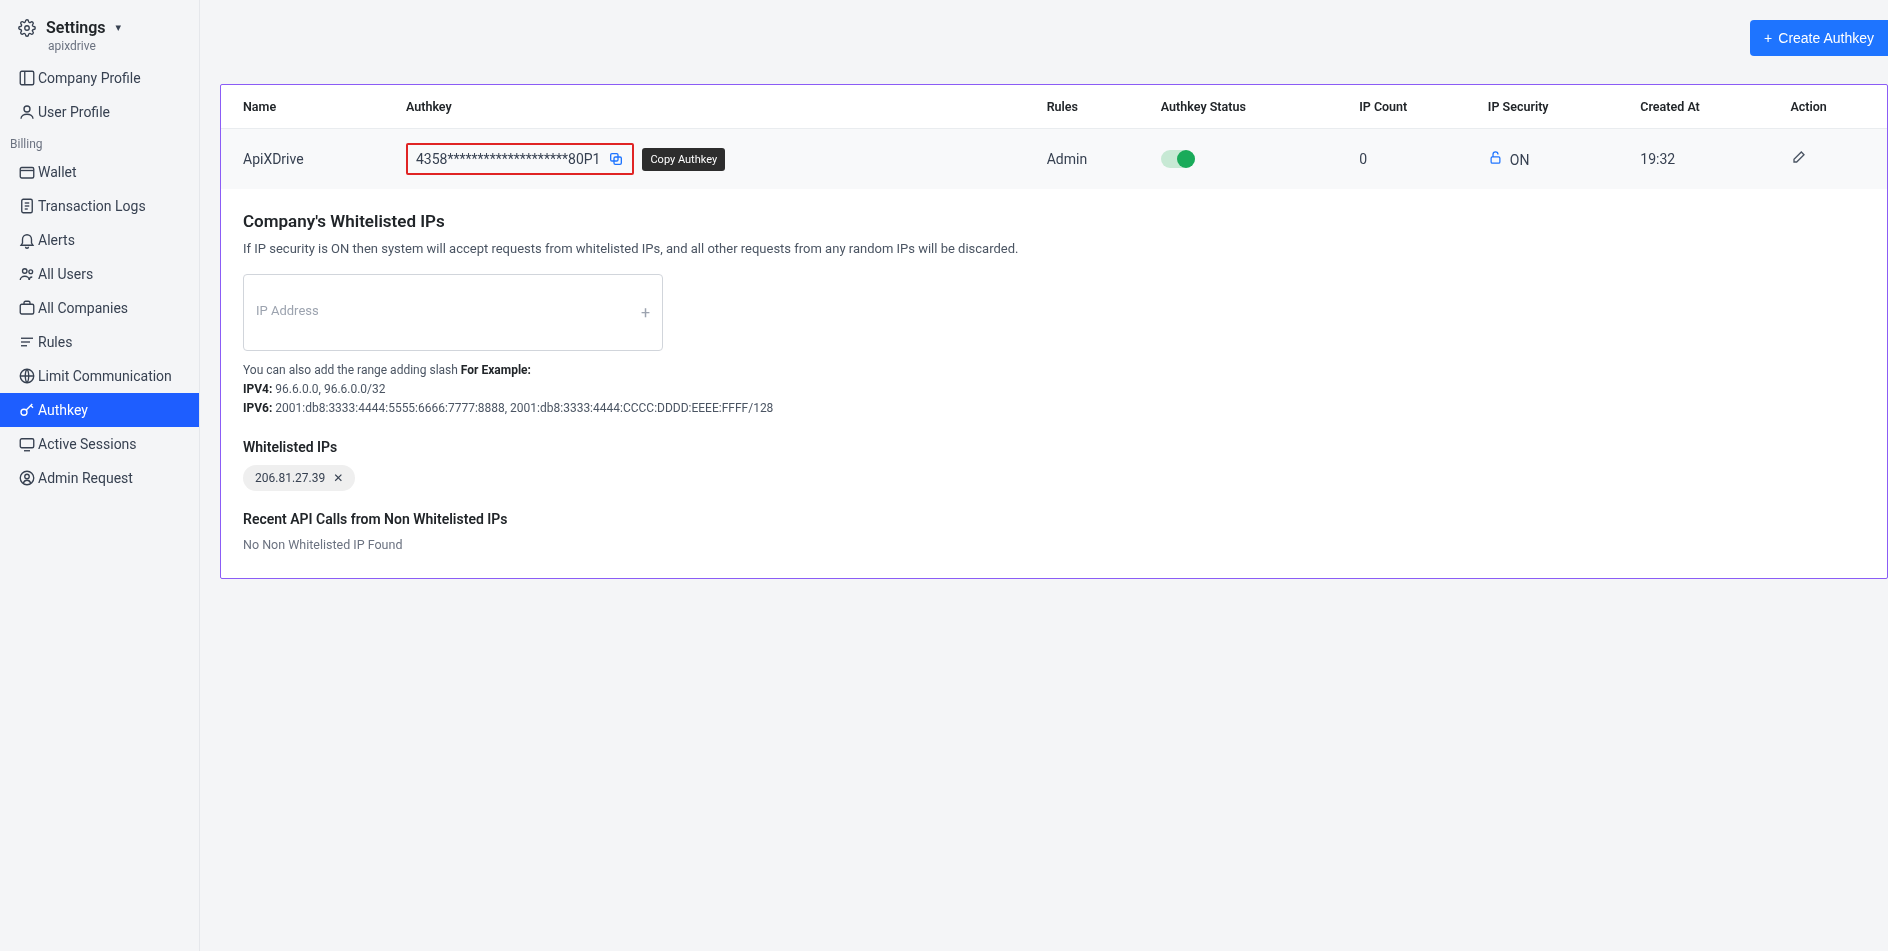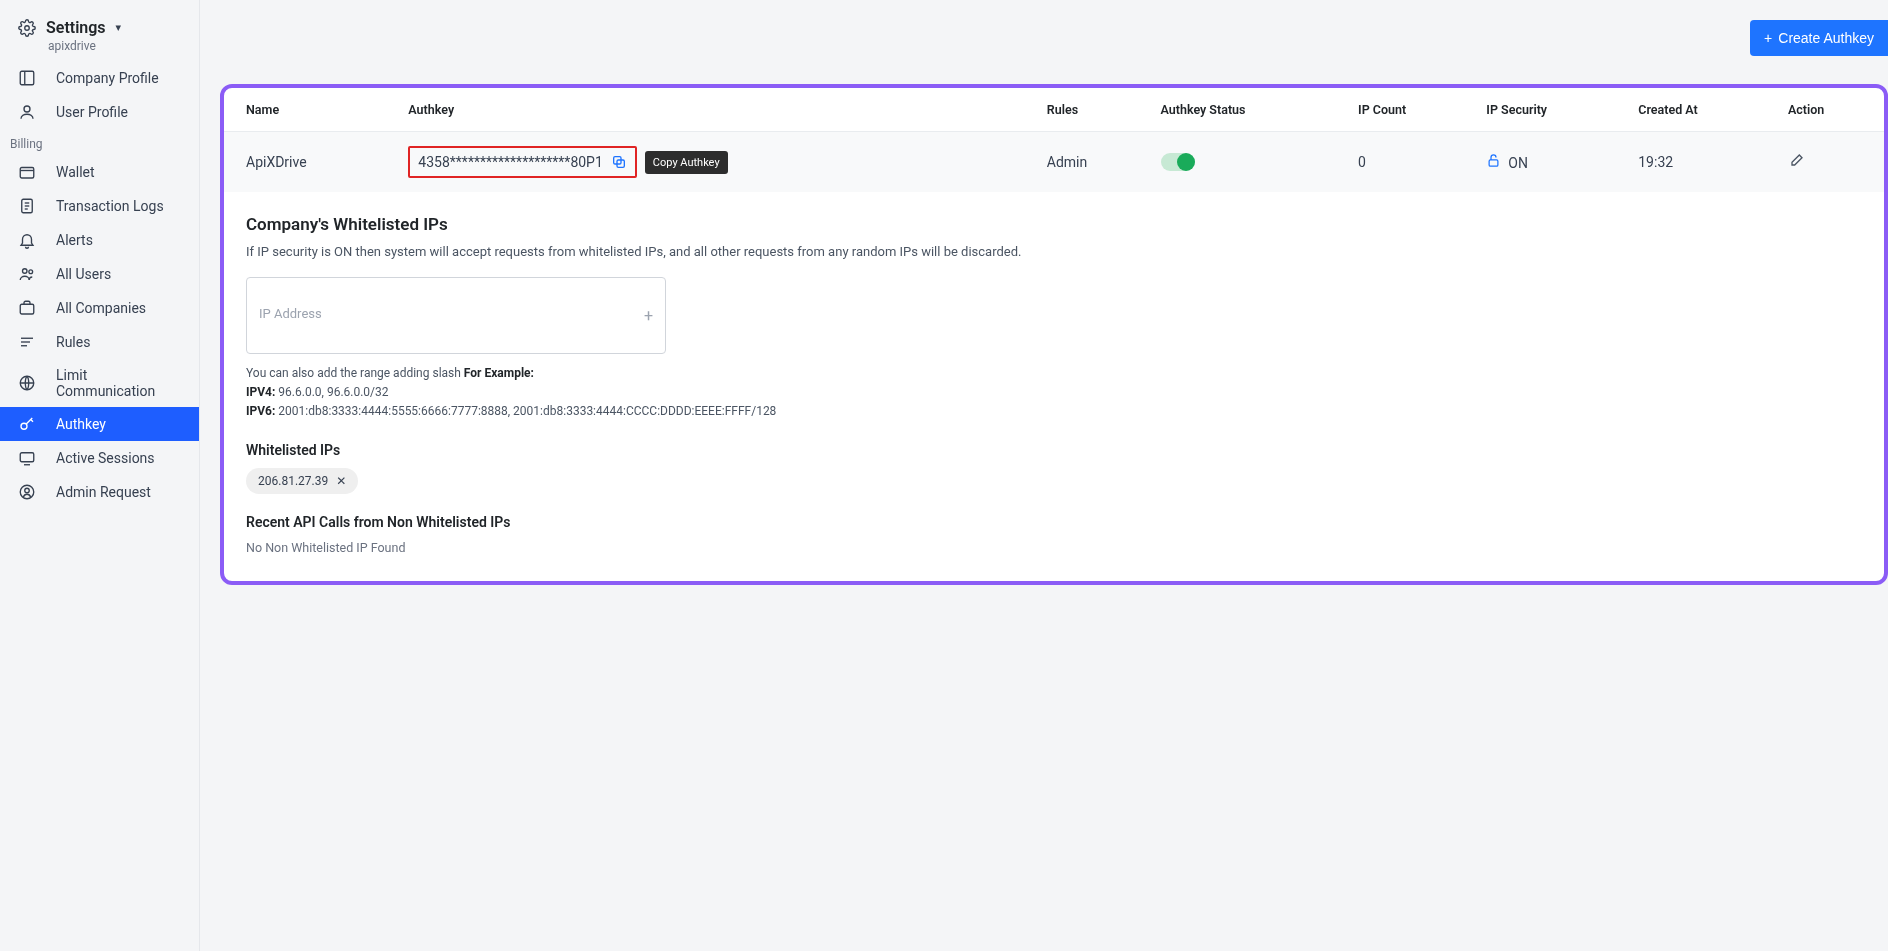--- a/index.html
+++ b/index.html
@@ -30,21 +30,21 @@
 }
 .sb-sub {
   font-size: 12px;
   color: #6b7280;
   padding-left: 48px;
   margin-bottom: 8px;
 }
 .sb-item {
   display: flex;
   align-items: center;
-  gap: 20px;
+  gap: 2px;
   padding: 8px 18px;
   color: #374151;
   cursor: pointer;
   font-size: 14px;
 }
 .sb-item.active {
   background: #1e5eff;
   color: #fff;
 }
 .sb-item.active svg { stroke: #fff; }
@@ -74,22 +74,22 @@
   border-radius: 4px 0 0 4px;
   font-size: 14px;
   font-weight: 500;
   cursor: pointer;
   display: flex;
   align-items: center;
   gap: 6px;
 }
 .panel {
   background: #fff;
-  border: 4px solid #8b5cf6;
-  border-radius: 12px;
+  border: 1px solid #8b5cf6;
+  border-radius: 2px;
   margin-right: 0;
   margin-top: 28px;
 }
 .table { width: 100%; border-collapse: collapse; }
 .table th {
   text-align: left;
   font-size: 12.5px;
   font-weight: 600;
   color: #212529;
   padding: 14px 10px;

